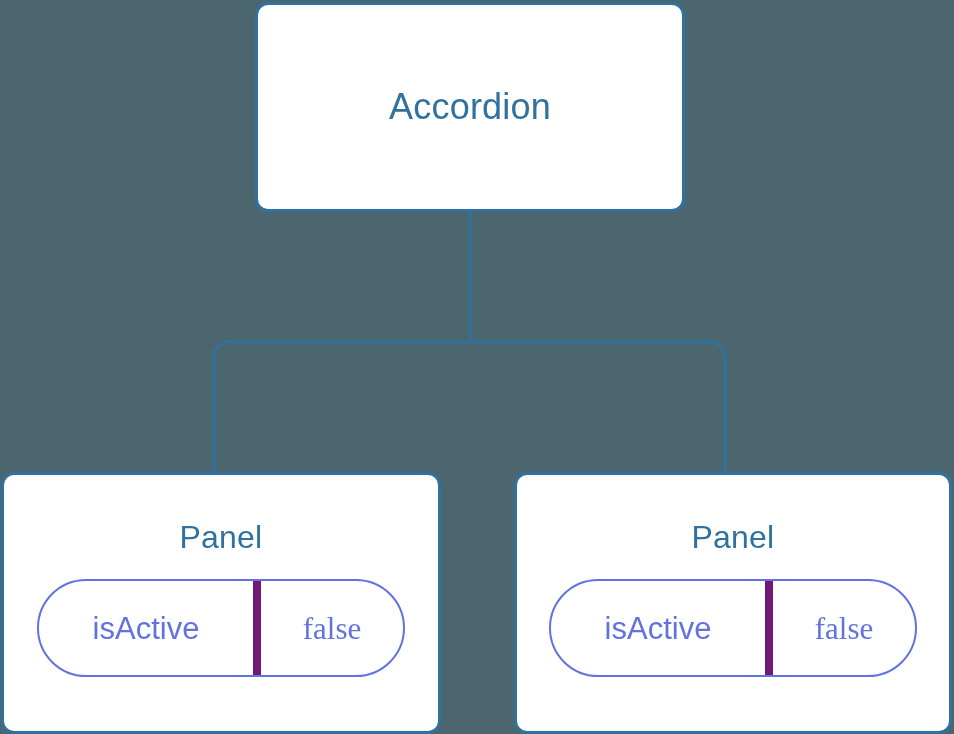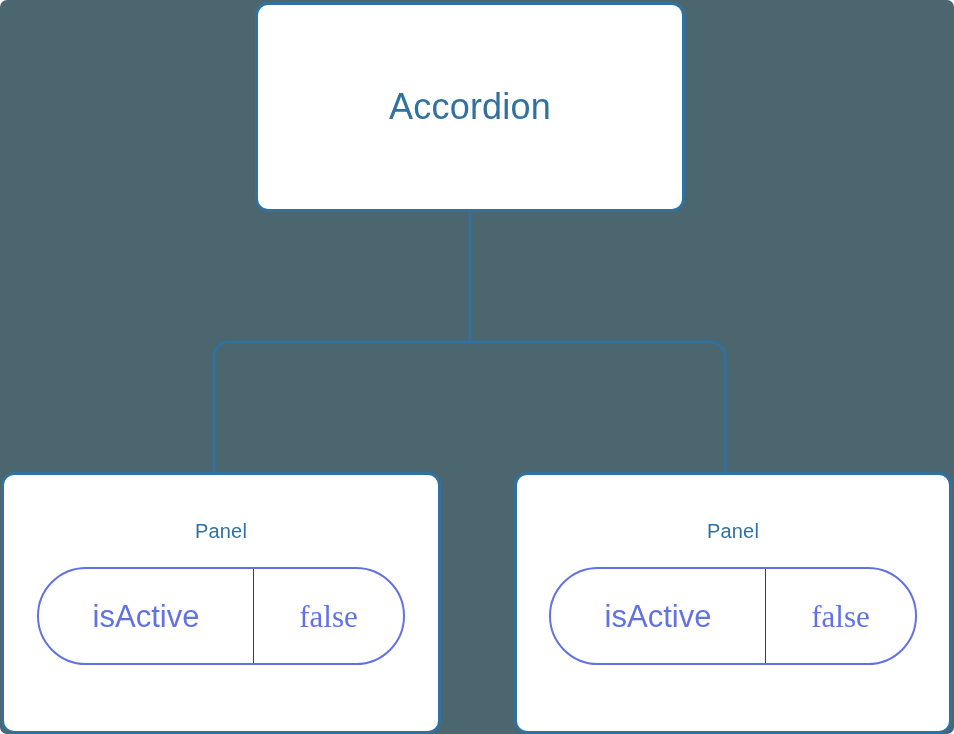--- a/index.html
+++ b/index.html
@@ -12,21 +12,20 @@
     height: 734px;
     overflow: hidden;
     font-family: "Liberation Sans", "DejaVu Sans", sans-serif;
   }
   #canvas {
     position: relative;
     width: 954px;
     height: 734px;
     background: #4c6670;
     overflow: hidden;
-    border-radius: 7px;
   }
 
   
   #connectors {
     position: absolute;
     left: 0;
     top: 0;
     width: 954px;
     height: 734px;
     pointer-events: none;
@@ -74,21 +73,21 @@
     left: 1px;
     width: 440px;
   }
 
   #node-panel-right {
     left: 514px;
     width: 438px;
   }
 
   .panel-node .node-title {
-    font-size: 20px;
+    font-size: 32px;
   }
 
   
   .state-pill {
     margin-top: 26px;
     height: 98px;
     width: 368px;
     border: 2px solid #6272e0;
     border-radius: 49px;
     box-sizing: border-box;
@@ -103,21 +102,21 @@
     align-items: center;
     justify-content: center;
     color: #6272e0;
     font-size: 31px;
     line-height: 1;
     white-space: nowrap;
   }
 
   .pill-key {
     width: 214px;
-    border-right: 1px solid #701a75;
+    border-right: 8px solid #701a75;
   }
 
   .pill-value {
     flex: 1 1 auto;
     font-family: Liberation Serif, serif;
   }
 </style>
 </head>
 <body>
 

